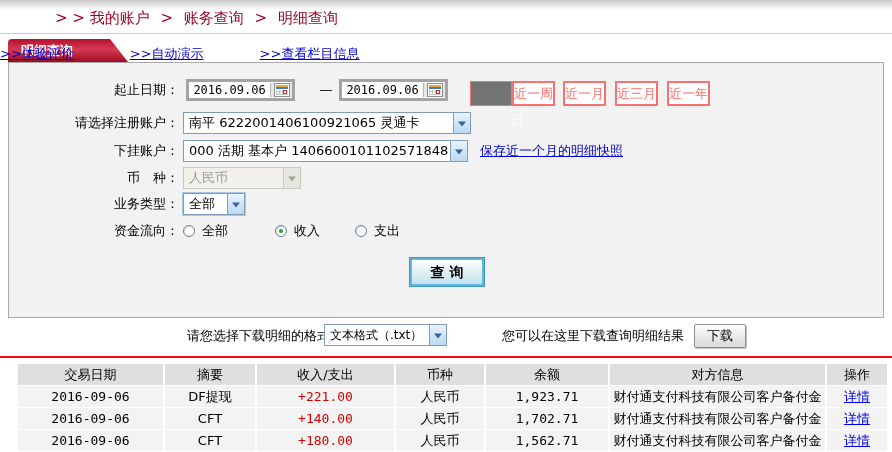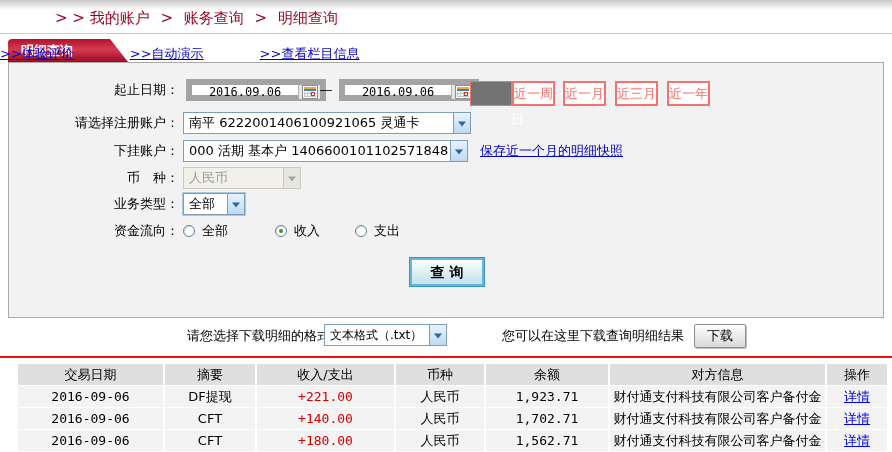--- a/index.html
+++ b/index.html
@@ -24,22 +24,22 @@
     border-top-left-radius:4px;
     color:#fff; font-weight:bold; font-size:13px; line-height:23px; padding-left:13px; }
   .hlinks { position:absolute; top:45px; left:0; width:884px; display:flex; gap:56px; }
   .hlinks a { color:#0000cc; font-size:13px; text-decoration:underline; cursor:pointer; }
   
   .panel { position:absolute; left:8px; top:62px; width:876px; height:256px;
     background:#f2f2f2; border:1px solid #a9a9a9; }
   .flabel { position:absolute; left:0; width:170px; text-align:right; line-height:22px; font-size:13px; }
   .lt1{top:16px}.lt2{top:49px}.lt3{top:77px}.lt4{top:104px}.lt5{top:130px}.lt6{top:157px}
   
-  .datebox { position:absolute; top:16px; height:22px; width:140px; background:#fff;
-    border:6px solid #a3a3a3; display:flex; align-items:flex-start; }
+  .datebox { position:absolute; top:16px; height:22px; width:109px; background:#fff;
+    border:3px solid #a3a3a3; display:flex; align-items:center; }
   .db1{left:177px}.db2{left:330px}
   .datebox input { flex:1; min-width:0; border:0; outline:none; background:transparent;
     font-family:"DejaVu Sans Mono","Liberation Mono",monospace; font-size:12px; text-align:center; }
   .calbtn { width:22px; background:#e6e6e6; border-left:1px solid #b4b4b4;
     display:flex; align-items:center; justify-content:center; cursor:pointer; }
   .calicon { width:16px; height:14px; background:#fbfbfb; border:1px solid #8f8f8f; position:relative; }
   .cal-orange { position:absolute; top:1px; left:1px; right:1px; height:2px; background:#f2a73d; }
   .cal-blue   { position:absolute; top:3px; left:1px; right:1px; height:2px; background:#2f86c8; }
   .cal-grid   { position:absolute; top:6px; left:1px; right:1px; bottom:1px;
     background-image:repeating-linear-gradient(90deg,#c4c4c4 0 1px,transparent 1px 3px),

